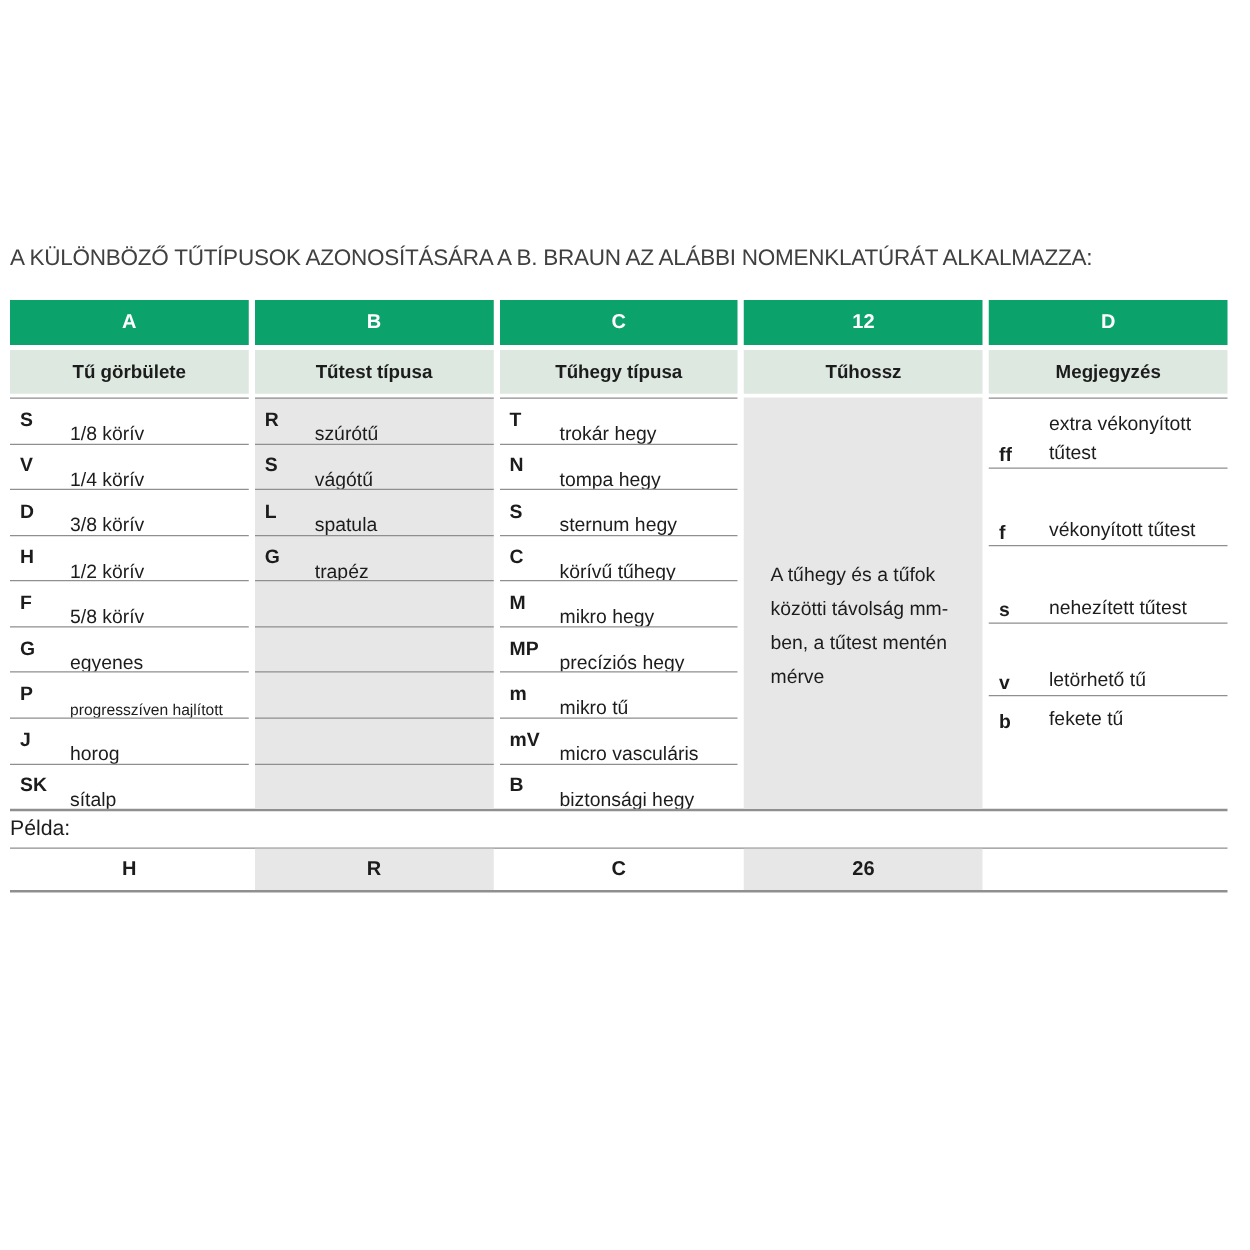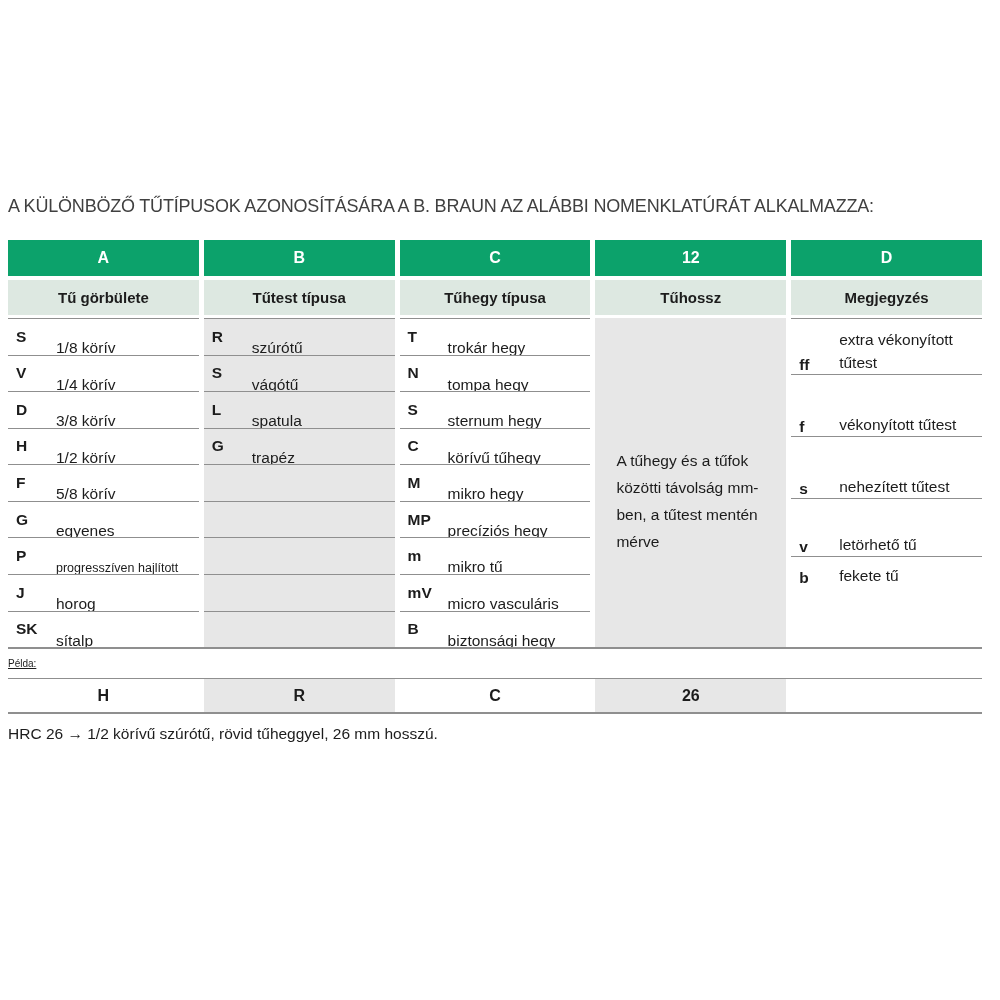--- a/index.html
+++ b/index.html
@@ -31,21 +31,21 @@
   }
   .row.grow{flex:1;}
   .row.with-border{border-bottom:1.5px solid var(--line,#8f8f8f);}
   .row .code{font-weight:bold;width:40px;flex:none;font-size:15.5px;}
   .row .desc{font-size:15.5px;line-height:1.45;margin-top:23px;}
   .row .desc.small{font-size:12.5px;}
   .row.top-align{align-items:flex-end;padding-top:6px;}
   .note-body{justify-content:center;}
   .note-text{font-size:15.5px;line-height:1.75;padding-left:21px;width:158px;margin-top:37px;}
   .rule{height:1.5px;background:var(--line,#8f8f8f);}
-  .example-label{height:29px;display:flex;align-items:center;font-size:10px;text-decoration:underline;}
+  .example-label{height:29px;display:flex;align-items:center;font-size:17px;}
   .example-row{display:grid;grid-template-columns:repeat(5,1fr);column-gap:5px;height:33px;}
   .example-cell{
     display:flex;align-items:center;justify-content:center;
     font-weight:bold;font-size:16px;
   }
   .example-cell.shaded{background:var(--gray,#e7e7e7);}
   .footnote{margin-top:11px;font-size:15.5px;}
 </style>
 </head>
 <body>
@@ -205,15 +205,14 @@
     <div class="example-label">Példa:</div>
     <div class="rule"></div>
     <div class="example-row" id="example-row">
         <div class="example-cell">H</div>
         <div class="example-cell shaded">R</div>
         <div class="example-cell">C</div>
         <div class="example-cell shaded">26</div>
         <div class="example-cell"></div>
       </div>
     <div class="rule"></div>
-    <div class="footnote">HRC 26 → 1/2 körívű szúrótű, rövid tűheggyel, 26 mm hosszú.</div>
   </div>
 </div>
 
 </body></html>

